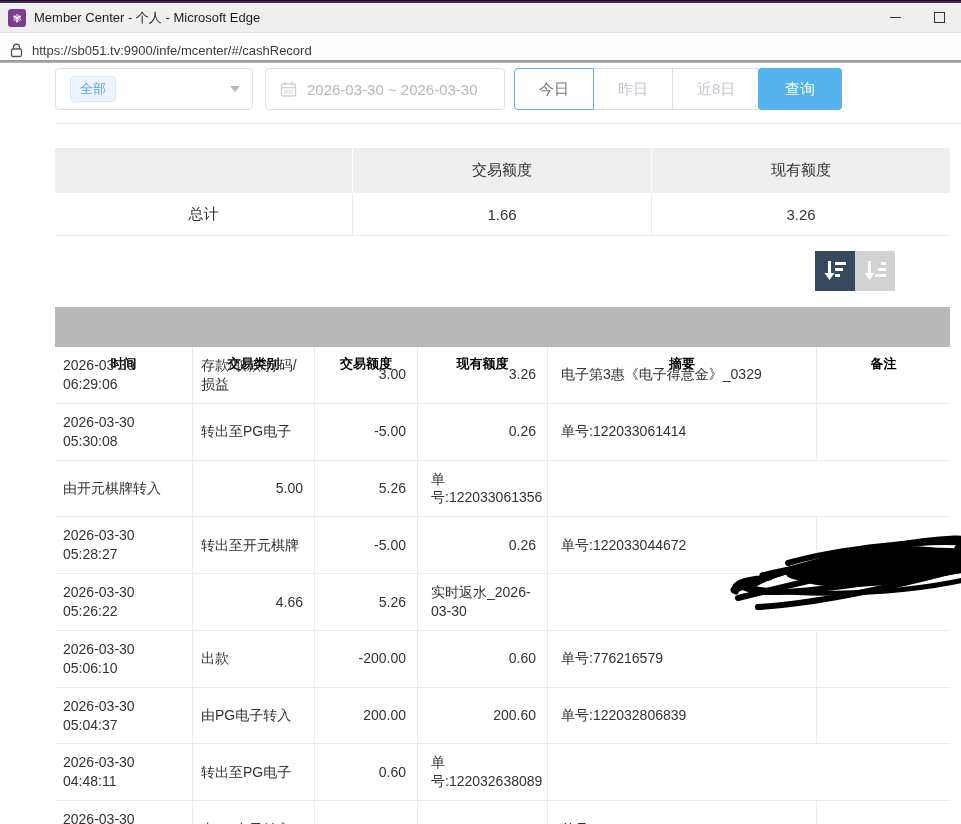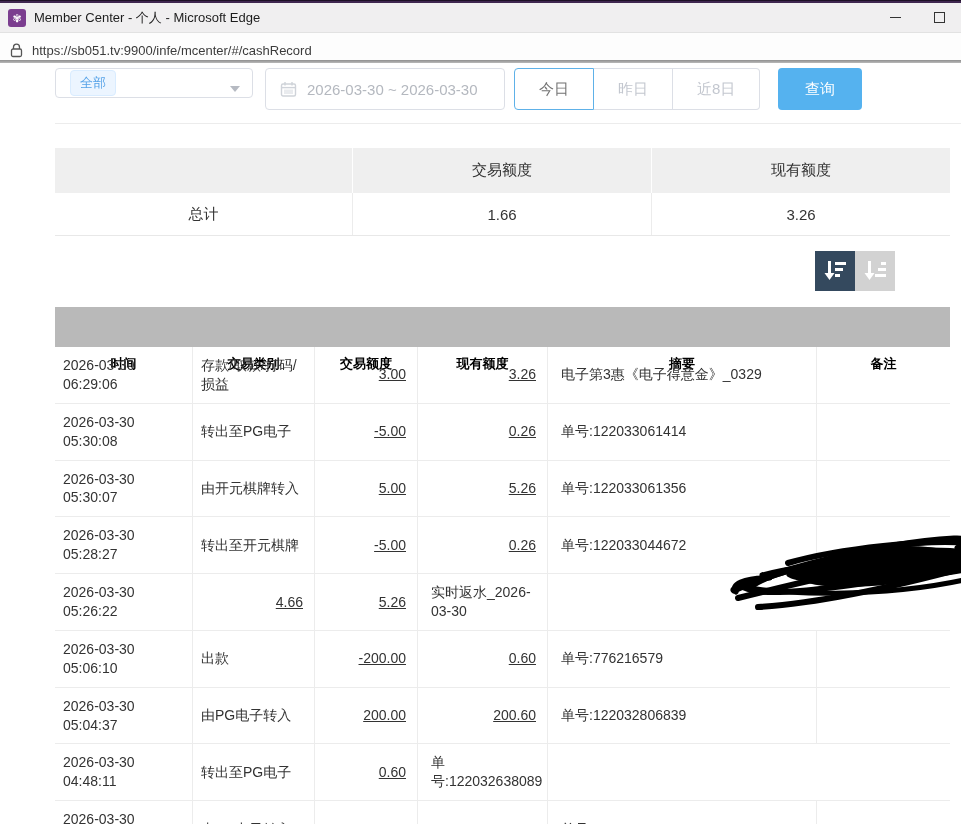--- a/index.html
+++ b/index.html
@@ -23,38 +23,38 @@
   .lock { margin-left:10px; display:flex; }
   .url-text { margin-left:9px; font-size:13px; color:#3c3c3c; }
   .chrome-sep { position:absolute; left:0; top:60px; width:961px; height:3px;
     background:linear-gradient(#8f8f8f,#b9b9b9); }
 
   
   .page { position:absolute; left:0; top:63px; width:961px; height:761px; background:#fff; }
 
   
   .filter-row { position:absolute; left:55px; top:5px; width:895px; height:42px; }
-  .type-select { position:absolute; left:0; top:0; width:198px; height:30px; border:1px solid #dcdfe6;
+  .type-select { position:absolute; left:0; top:0; width:198px; height:42px; border:1px solid #dcdfe6;
     border-radius:4px; display:flex; align-items:center; background:#fff; }
   .tag { margin-left:14px; background:#ecf5ff; border:1px solid #d9ecff; color:#57a3e8;
     font-size:13px; padding:3px 9px; border-radius:4px; }
   .select-caret { position:absolute; right:12px; top:17px; width:0; height:0;
     border-left:5px solid transparent; border-right:5px solid transparent; border-top:6px solid #b6bac2; }
   .date-input { position:absolute; left:210px; top:0; width:240px; height:42px; border:1px solid #dcdfe6;
     border-radius:4px; display:flex; align-items:center; background:#fff; }
   .date-text { margin-left:10px; font-size:15px; color:#b4b8bf; }
   .cal-icon { margin-left:14px; display:flex; }
   .quick-group { position:absolute; left:459px; top:0; height:42px; display:flex; }
   .qbtn { height:42px; padding:0 24px; background:#fff; font-size:15px; display:flex; align-items:center;
     border:1px solid #dcdfe6; border-left:none; color:#c3c7cf; cursor:pointer; }
   .qbtn.first { border-radius:4px 0 0 4px; }
   .qbtn.last  { border-radius:0 4px 4px 0; }
   .qbtn.active { border:1px solid #5eb1e8; color:#737373; }
   .search-btn { position:absolute; left:703px; top:0; width:84px; height:42px; background:#55b2ef;
-    border:none; border-radius:4px; color:#fff; font-size:15px; cursor:pointer;margin-left:20px; }
+    border:none; border-radius:4px; color:#fff; font-size:15px; cursor:pointer; }
   .filter-hr { position:absolute; left:55px; top:60px; width:906px; height:1px; background:#ececec; }
 
   
   .summary { position:absolute; left:55px; top:85px; width:895px; font-size:15px; color:#333; }
   .sum-head { display:grid; grid-template-columns:298px 299px 298px; background:#efefef; height:45px; }
   .sum-head > div { display:flex; align-items:center; justify-content:center; border-right:1px solid rgba(255,255,255,.9); }
   .sum-head > div:last-child { border-right:none; }
   .sum-body { display:grid; grid-template-columns:298px 299px 298px; height:43px; border-bottom:1px solid #e8e8e8; }
   .sum-body > div { display:flex; align-items:center; justify-content:center; border-right:1px solid #ececec; }
   .sum-body > div:last-child { border-right:none; }
@@ -70,21 +70,21 @@
   .tx-head { display:grid; grid-template-columns:138px 122px 103px 130px 269px 133px;
     background:#b9b9b9; height:40px; }
   .tx-head > div { display:flex; align-items:center; justify-content:center;
     color:#000000; font-size:13px; font-weight:bold; border-right:1px solid rgba(255,255,255,.75);margin-top:48px; }
   .tx-head > div:last-child { border-right:none; }
   .tx-row { display:grid; grid-template-columns:138px 122px 103px 130px 269px 133px;
     border-bottom:1px solid #ececec; background:#fff; }
   .tx-row > div { min-height:40px; padding:9px 8px; font-size:14px; line-height:1.35;
     border-right:1px solid #ececec; display:flex; align-items:center; }
   .tx-row > div:last-child { border-right:none; }
-  .tx-row .c2, .tx-row .c3 { justify-content:flex-end; padding-right:11px;text-decoration:underline; }
+  .tx-row .c2, .tx-row .c3 { justify-content:flex-end; padding-right:11px; }
   .tx-row .c4 { padding-left:13px; }
   .tx-row .c5 { padding-left:15px; }
 
   
   .scribble { position:absolute; left:728px; top:528px; width:240px; height:92px; pointer-events:none; }
 </style>
 </head>
 <body>
 
 <div class="frame-top"></div>
@@ -193,21 +193,20 @@
         </div>
         <div class="tx-row">
           <div class="c0">2026-03-30 05:30:08</div>
           <div class="c1">转出至PG电子</div>
           <div class="c2">-5.00</div>
           <div class="c3">0.26</div>
           <div class="c4">单号:122033061414</div>
           <div class="c5"></div>
         </div>
         <div class="tx-row">
-          <div class="c0">2026-03-30 05:30:07</div>
           <div class="c1">由开元棋牌转入</div>
           <div class="c2">5.00</div>
           <div class="c3">5.26</div>
           <div class="c4">单号:122033061356</div>
           <div class="c5"></div>
         </div>
         <div class="tx-row">
           <div class="c0">2026-03-30 05:28:27</div>
           <div class="c1">转出至开元棋牌</div>
           <div class="c2">-5.00</div>

